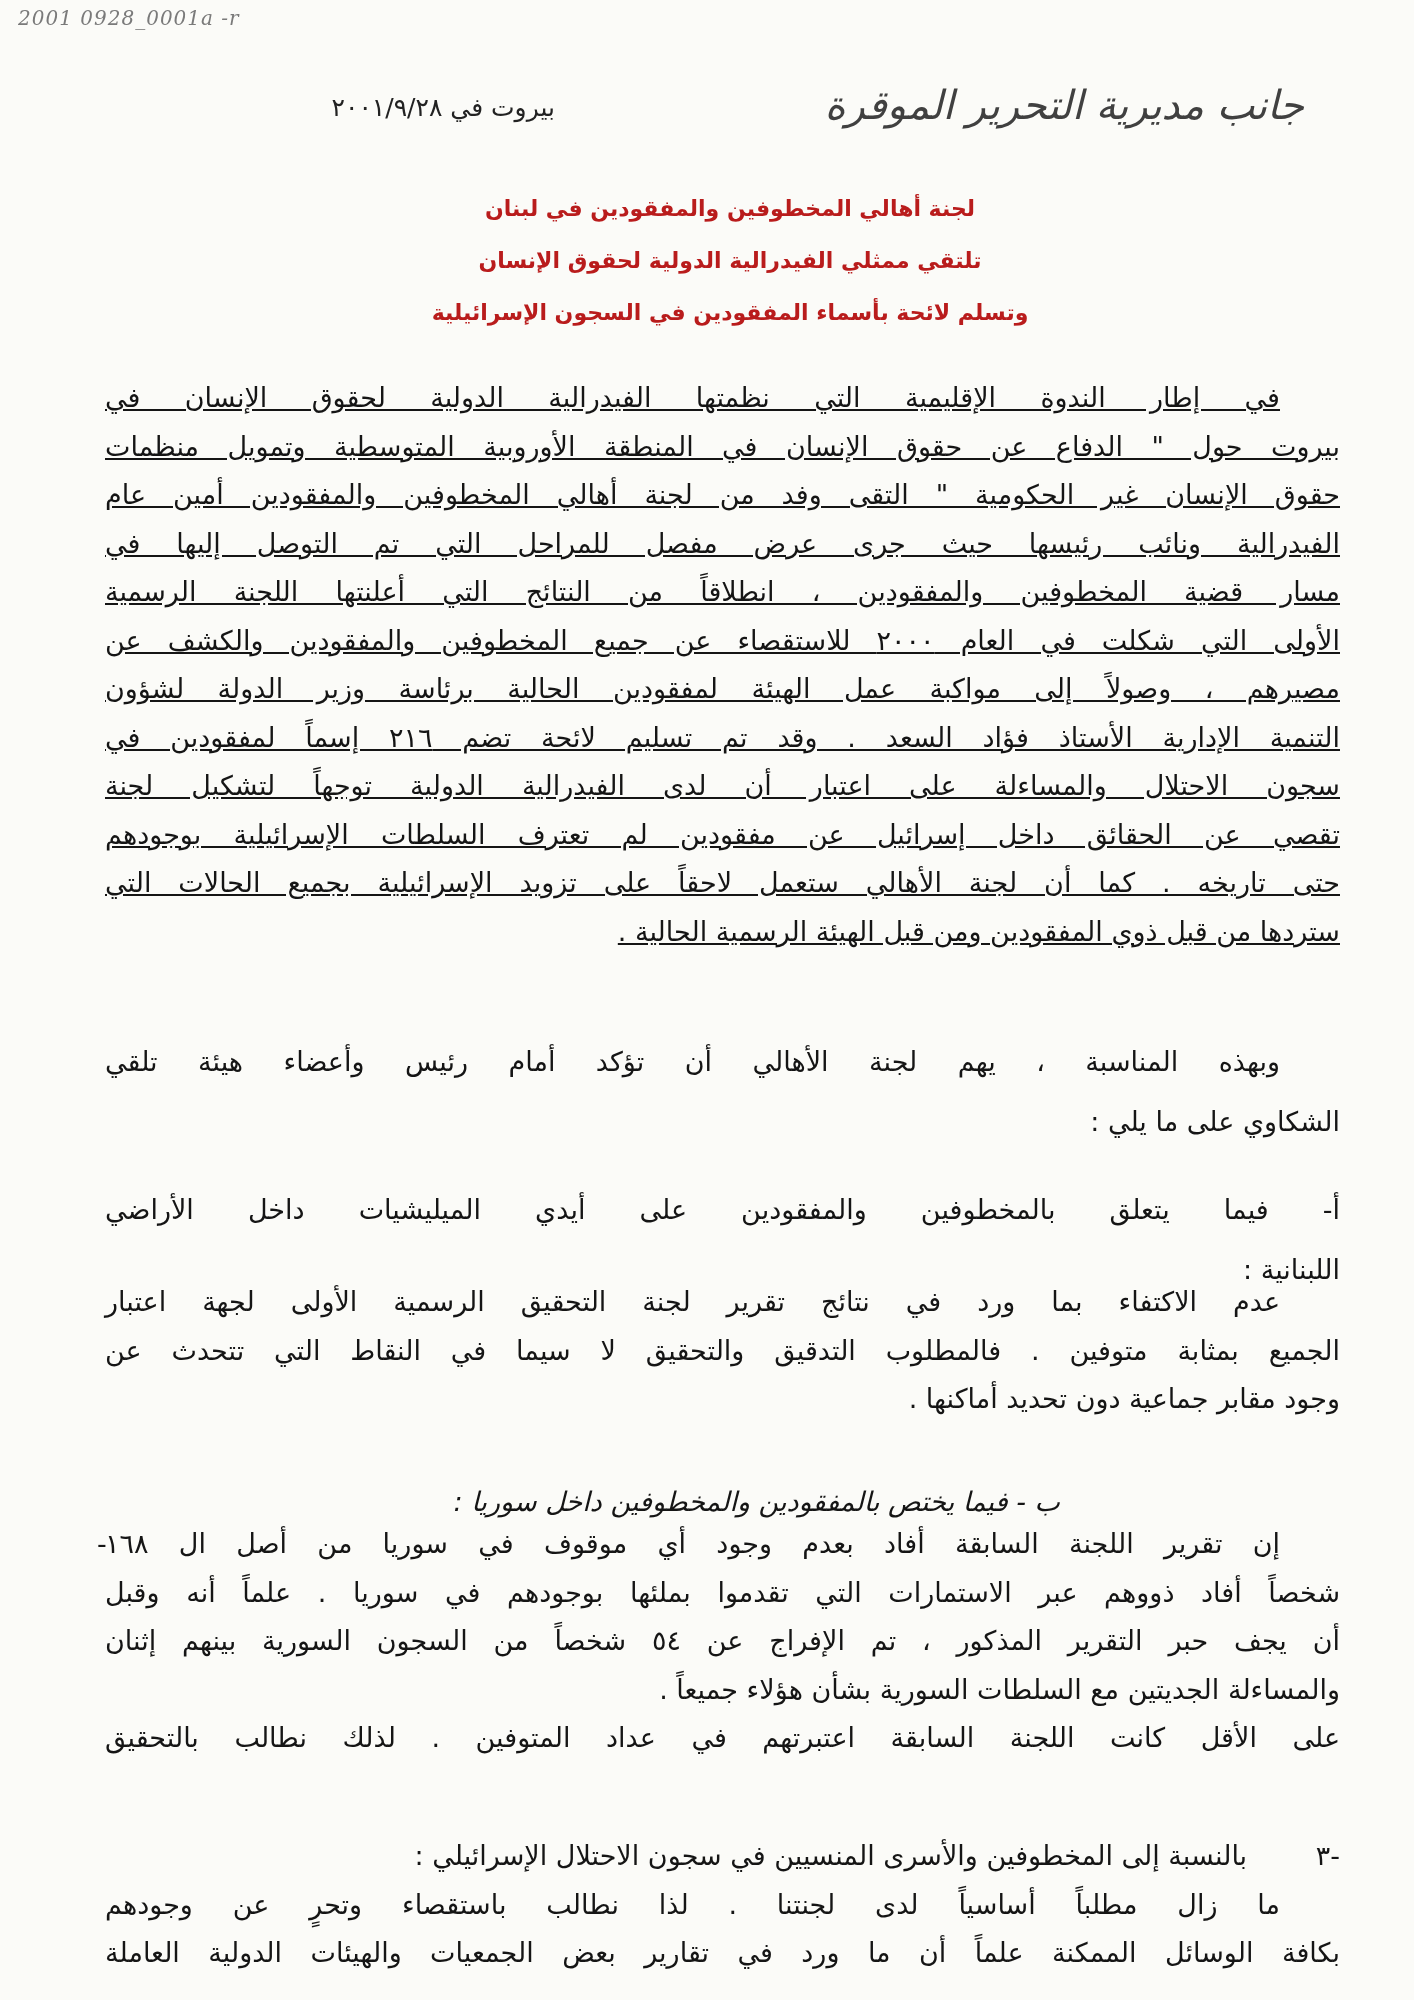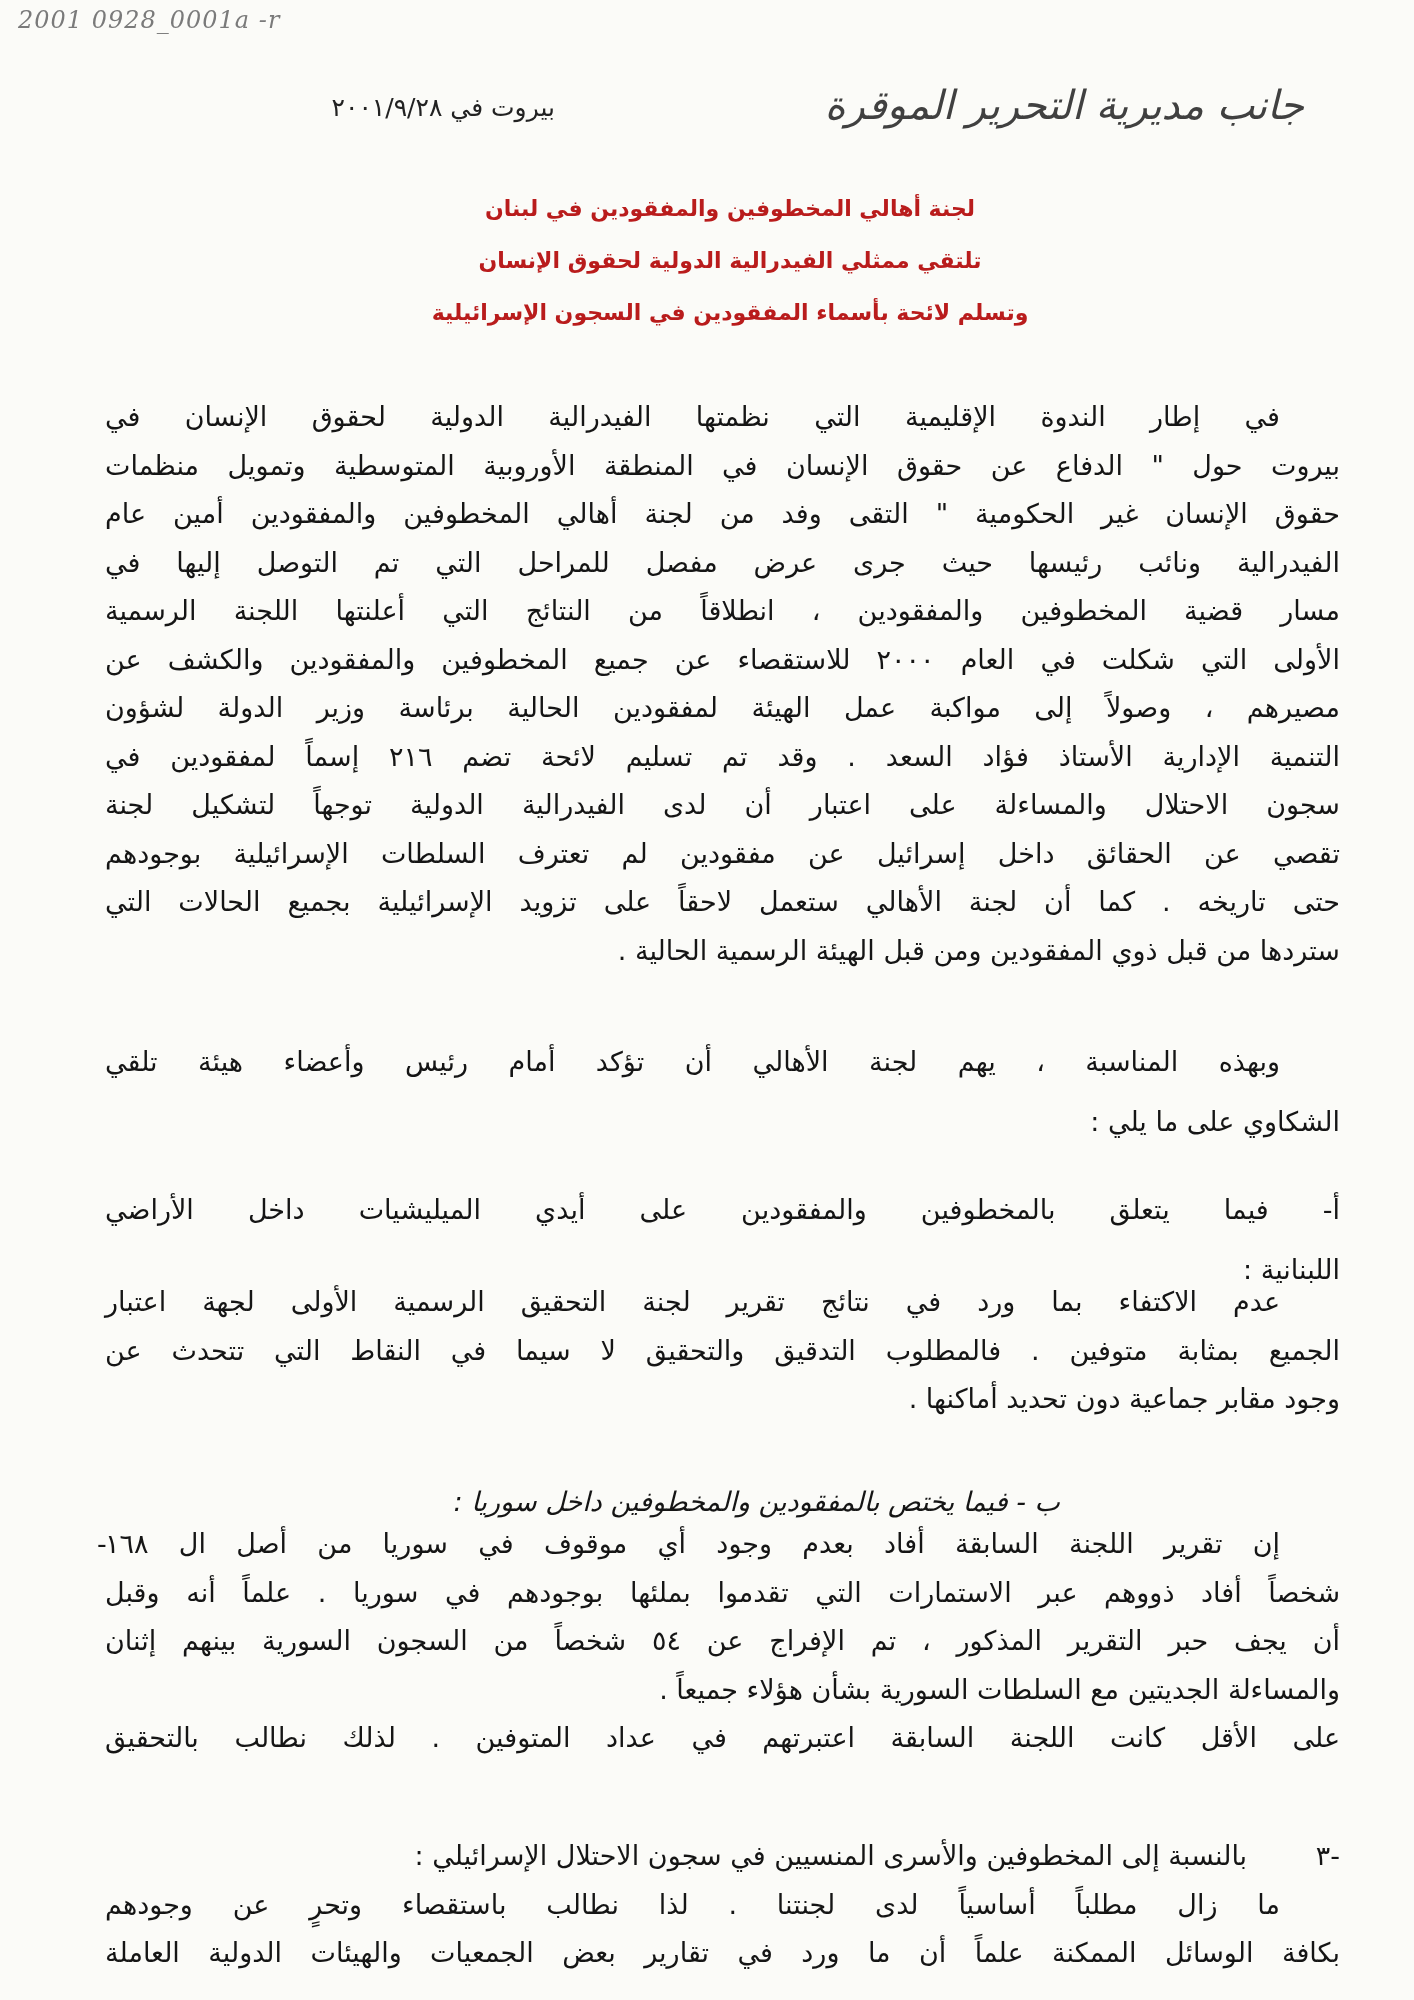--- a/index.html
+++ b/index.html
@@ -7,21 +7,21 @@
     width: 1414px; height: 2000px; overflow: hidden;
     background: #fbfbf8;
     position: relative;
     font-family: "DejaVu Sans", sans-serif;
     color: #1c1c1c;
   }
   .page { position: absolute; inset: 0; }
   .archive-code {
     position: absolute; left: 18px; top: 6px;
     font-family: "DejaVu Serif", serif; font-style: italic;
-    font-size: 24px; color: #7a7a7a; letter-spacing: 1px;
+    font-size: 20px; color: #7a7a7a; letter-spacing: 1px;
   }
   .handwritten {
     position: absolute; right: 110px; top: 82px;
     font-family: "DejaVu Serif", serif; font-style: italic;
     font-size: 40px; color: #404040; direction: rtl;
   }
   .date-line {
     position: absolute; left: 225px; top: 93px; width: 330px;
     direction: rtl; text-align: right;
     font-size: 25px; color: #222;
@@ -31,21 +31,21 @@
     direction: rtl; text-align: center;
   }
   .title-block div {
     font-size: 22px; font-weight: bold; line-height: 52px; color: #b91c1c;
   }
   .body-text {
     position: absolute; left: 105px; width: 1235px;
     direction: rtl; text-align: justify; text-align-last: right;
     font-size: 27px; line-height: 48.5px; color: #151515;
   }
-  .para1 { top: 393px; }
+  .para1 { top: 374px; text-decoration: underline; }
   .para2 { top: 1032px; line-height: 60px; }
   .sec-a-head { top: 1180px; line-height: 60px; }
   .sec-a-body { top: 1278px; }
   .sec-b-head { top: 1478px; font-style: italic; }
   .sec-b-body { top: 1520px; }
   .sec-3 { top: 1832px; }
   .line { display: block; white-space: nowrap; text-align-last: justify; }
   .line.last { text-align-last: right; }
   .dash {
     position: absolute; left: -8px;

